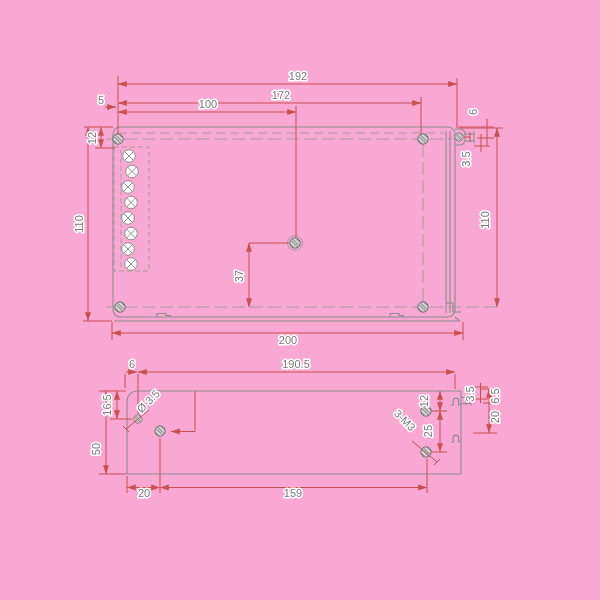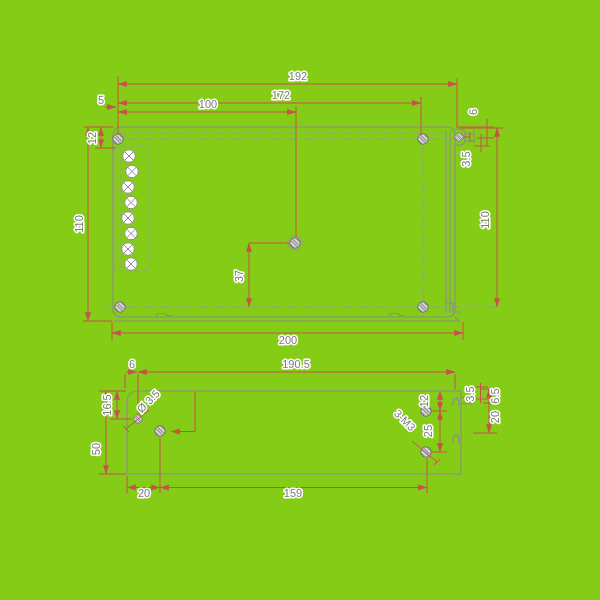--- a/index.html
+++ b/index.html
@@ -1,16 +1,16 @@
 <!DOCTYPE html>
 <html><head>
 <meta charset="utf-8">
 <style>
   html,body{margin:0;padding:0;background:#fff;}
-  .stage{width:600px;height:600px;background:#84cc16;position:relative;overflow:hidden;}
+  .stage{width:600px;height:600px;background:#f9a8d4;position:relative;overflow:hidden;}
   svg{display:block;}
   .geo{stroke:#8c8c8c;stroke-width:1.1;fill:none;}
   .geothin{stroke:#9a9a9a;stroke-width:0.9;fill:none;}
   .dash{stroke-dasharray:9 5;}
   .cdash{stroke-dasharray:13 5;}
   .tdash{stroke-dasharray:5 3;}
   .red{stroke:#c9504c;stroke-width:1;fill:none;}
   .dim{marker-start:url(#ah);marker-end:url(#ah);}
   .dimE{marker-end:url(#ah);}
   .dimS{marker-start:url(#ah);}

